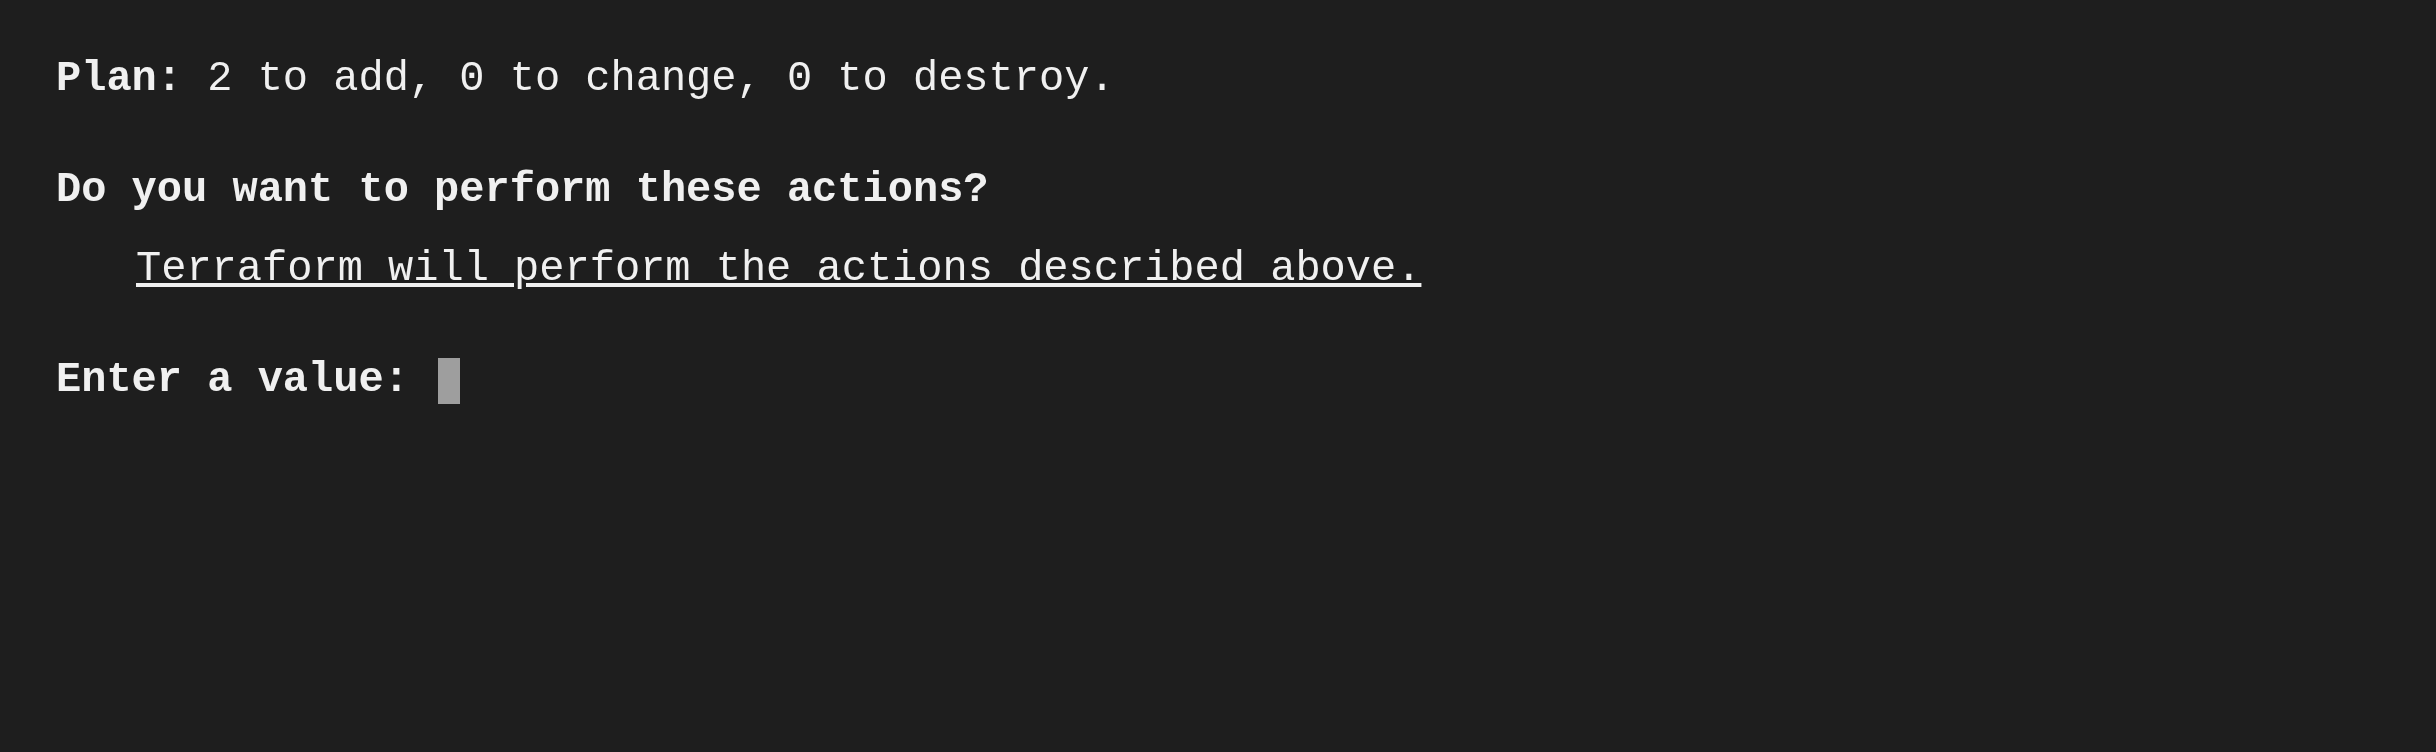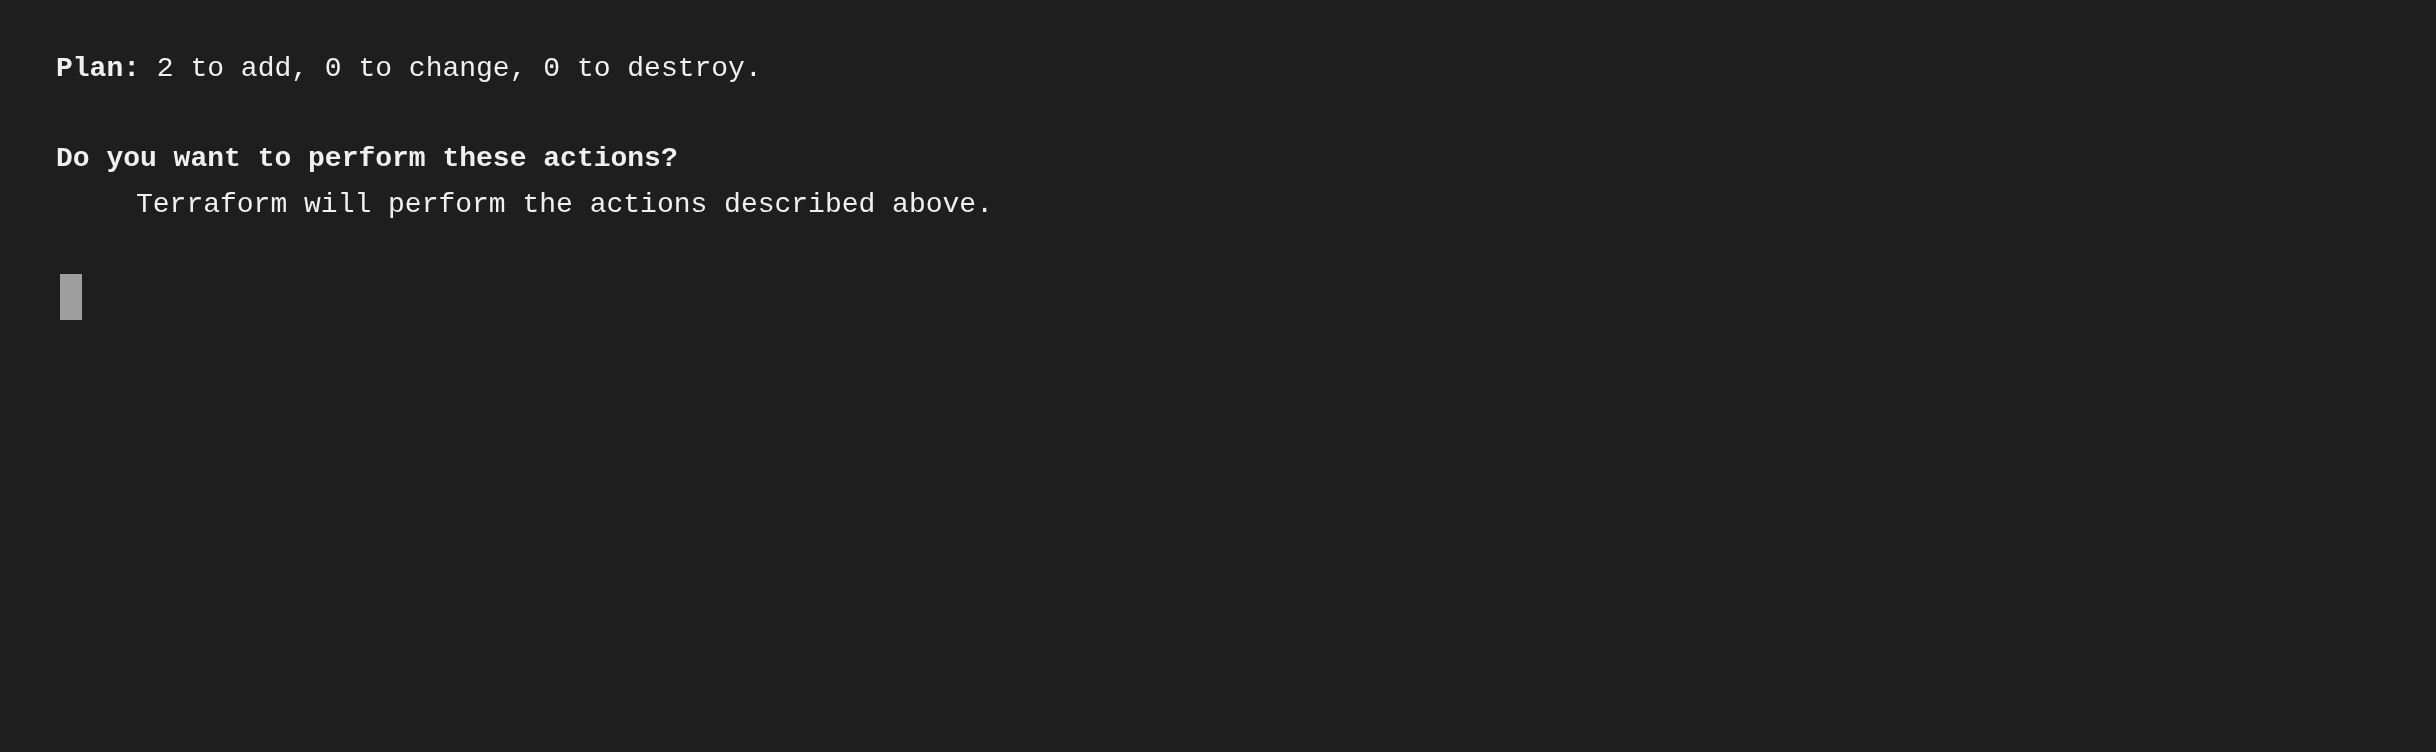--- a/index.html
+++ b/index.html
@@ -17,39 +17,40 @@
       justify-content: flex-start;
       overflow: hidden;
     }
 
     .terminal {
       width: 100%;
       height: 100%;
       background-color: #1e1e1e;
       padding: 48px 56px;
       font-family: 'Courier New', Courier, monospace;
-      font-size: 28px;
+      font-size: 42px;
       color: #f0f0f0;
       line-height: 1.5;
     }
 
     .line-plan {
       margin-bottom: 48px;
     }
 
     .bold {
       font-weight: bold;
     }
 
     .line-question {
-      margin-bottom: 4px;
+      margin-bottom: 16px;
     }
 
     .line-indent {
       padding-left: 80px;
+      text-decoration: underline;
     }
 
     .line-enter {
       margin-top: 48px;
       font-weight: bold;
     }
 
     .cursor {
       display: inline-block;
       width: 22px;
@@ -71,16 +72,16 @@
   <div class="line-question">
     <span class="bold">Do you want to perform these actions?</span>
   </div>
 
   <div class="line-indent">
     <span>Terraform will perform the actions described above.</span>
   </div>
 
 
   <div class="line-enter">
-    <span class="cursor"></span>
+    <span>Enter a value: </span><span class="cursor"></span>
   </div>
 
 </div>
 
 </body></html>

